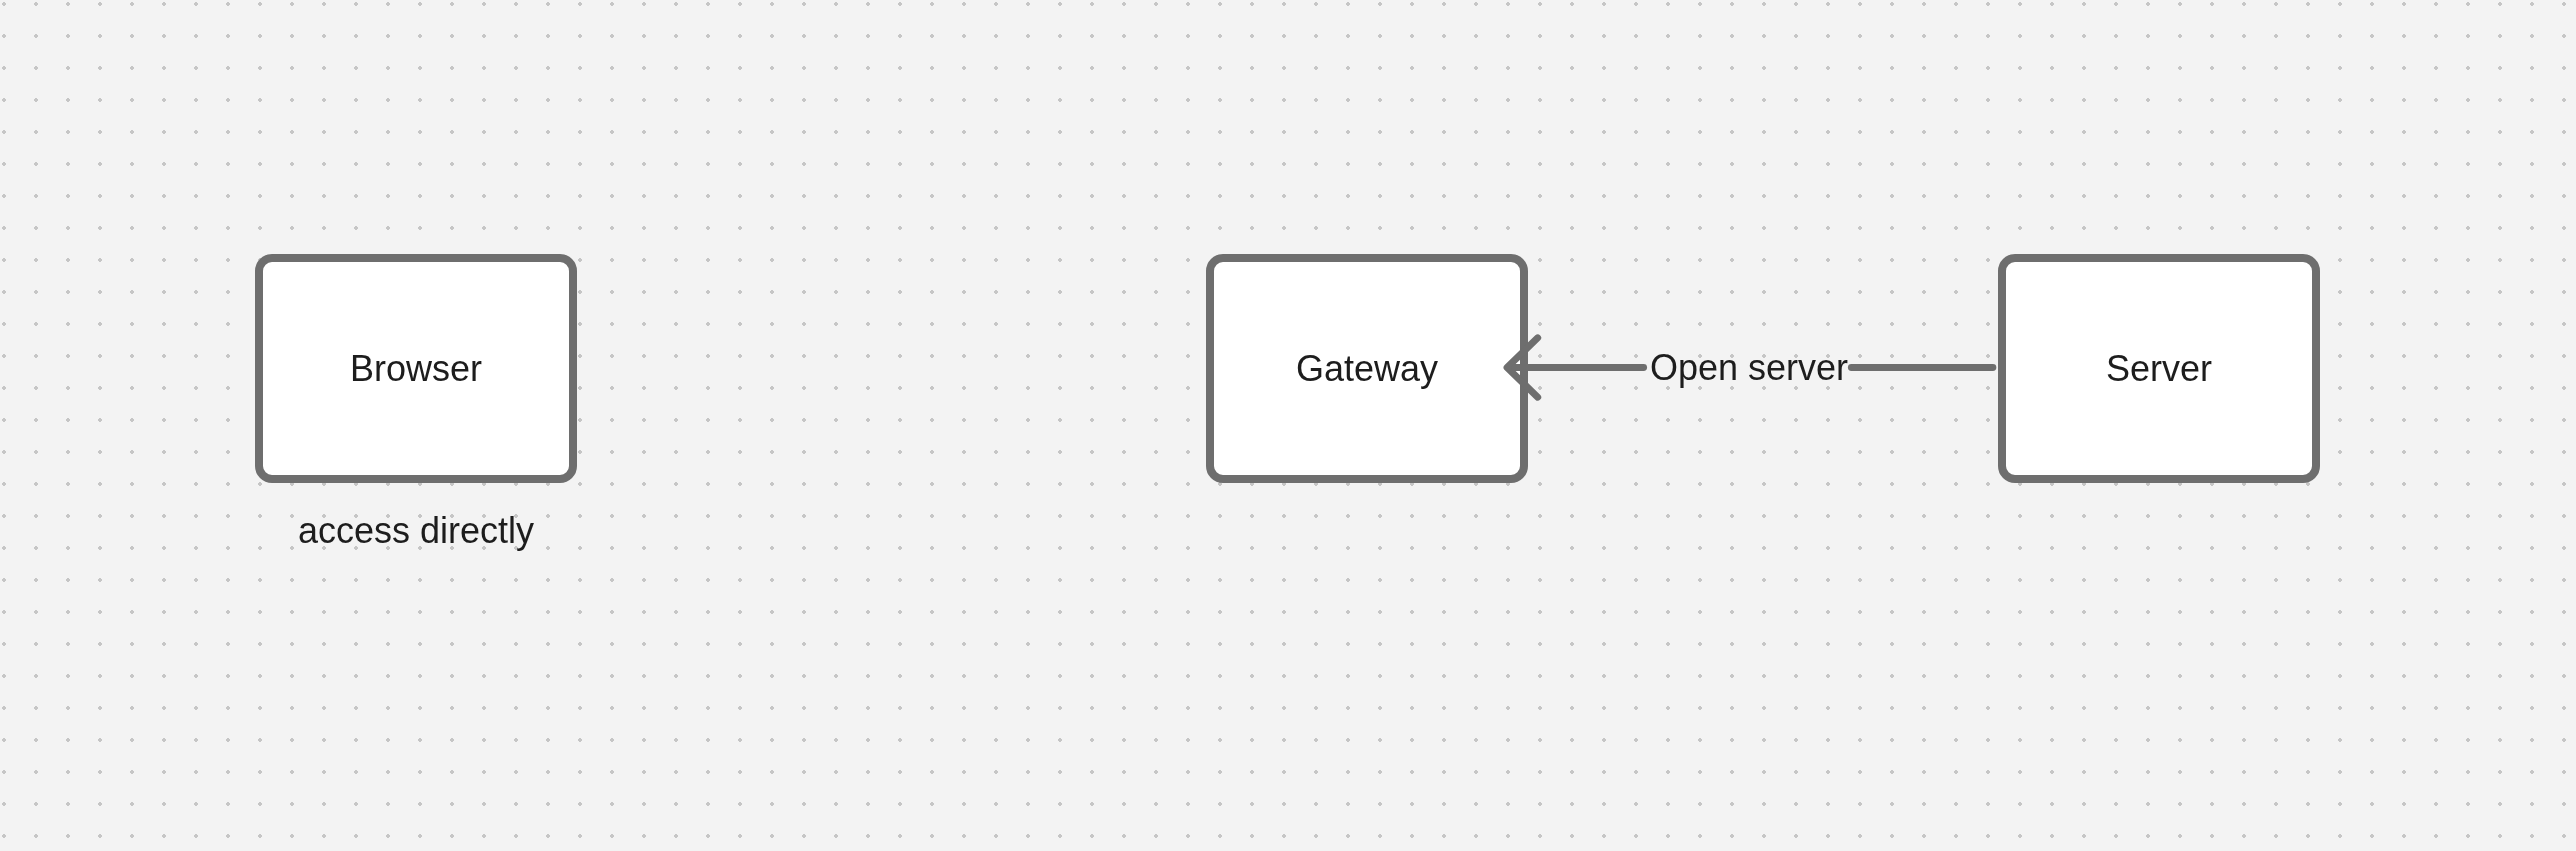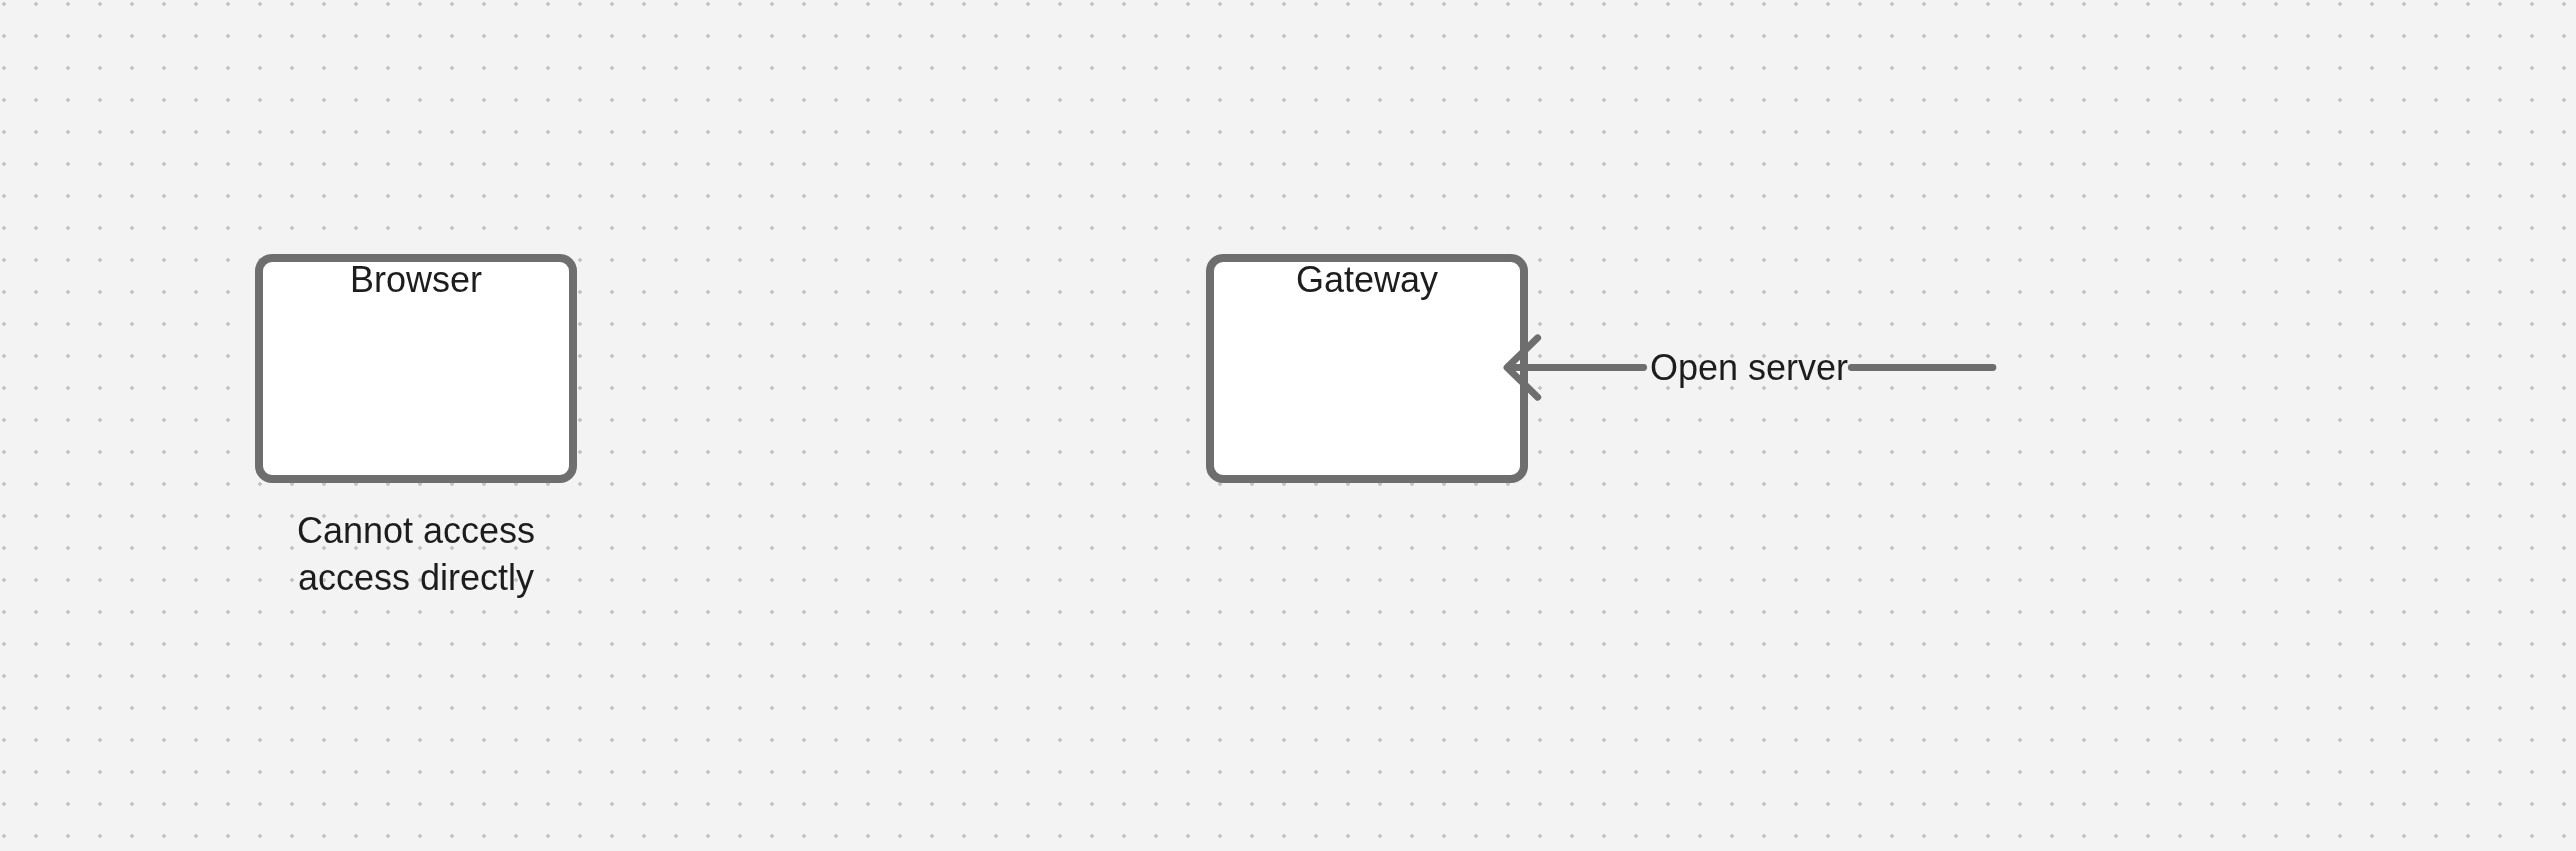--- a/index.html
+++ b/index.html
@@ -24,21 +24,21 @@
   .node {
     position: absolute;
     top: 254px;
     width: 322px;
     height: 229px;
     box-sizing: border-box;
     background: #ffffff;
     border: 8px solid #6e6e6e;
     border-radius: 17px;
     display: flex;
-    align-items: flex-start;
+    align-items: center;
     justify-content: center;
   }
   .node-label {
     font-size: 36px;
     line-height: 1;
     color: #1d1d1d;
     white-space: nowrap;
   }
   .node-browser { left: 255px; }
   .node-gateway { left: 1206px; }
@@ -88,23 +88,25 @@
 <div class="canvas">
 
   <div class="node node-browser">
     <span class="node-label">Browser</span>
   </div>
 
   <div class="node node-gateway">
     <span class="node-label">Gateway</span>
   </div>
 
+  <div class="node node-server">
+    <span class="node-label">Server</span>
+  </div>
 
   <div class="note">
-    <div>Cannot access</div>
     <div>access directly</div>
   </div>
 
   <svg class="arrow-svg" viewBox="0 0 515 95" xmlns="http://www.w3.org/2000/svg">
     <polyline class="stroke" points="47,16 16,46 47,76"></polyline>
     <line class="stroke" x1="24" y1="46" x2="154" y2="46"></line>
     <line class="stroke" x1="364" y1="46" x2="507" y2="46"></line>
   </svg>
 
   <div class="arrow-label">Open server</div>

